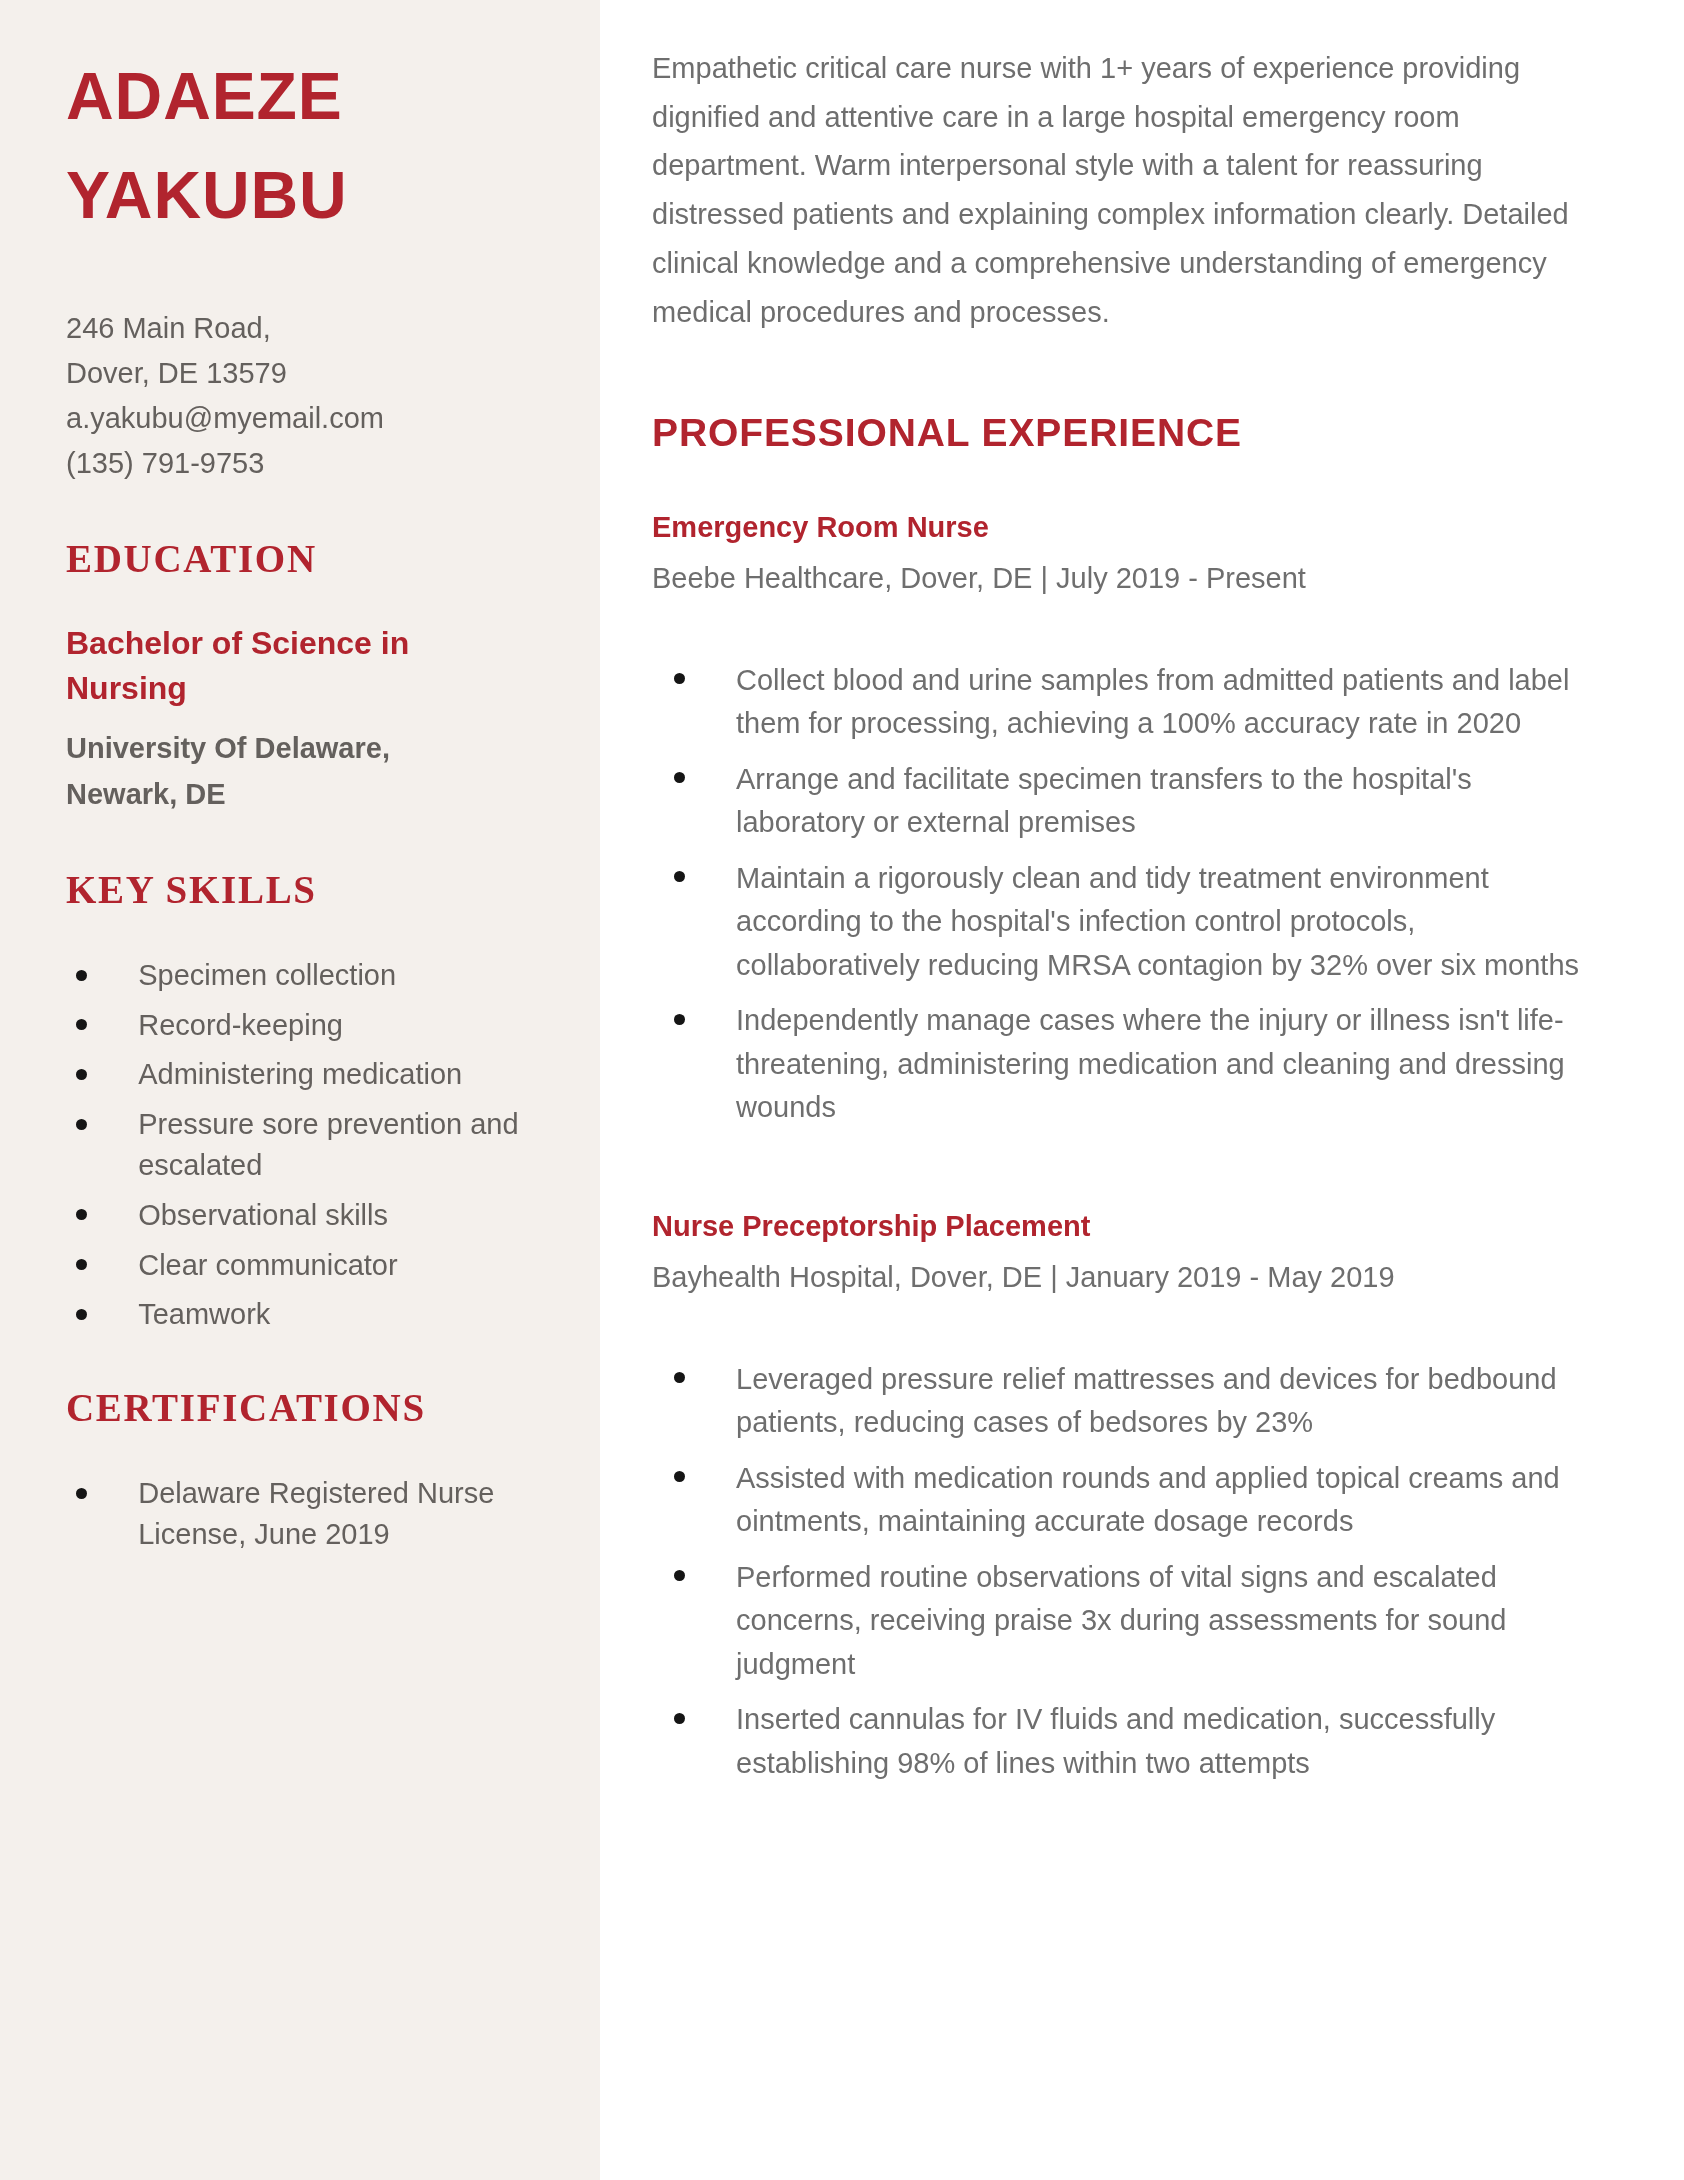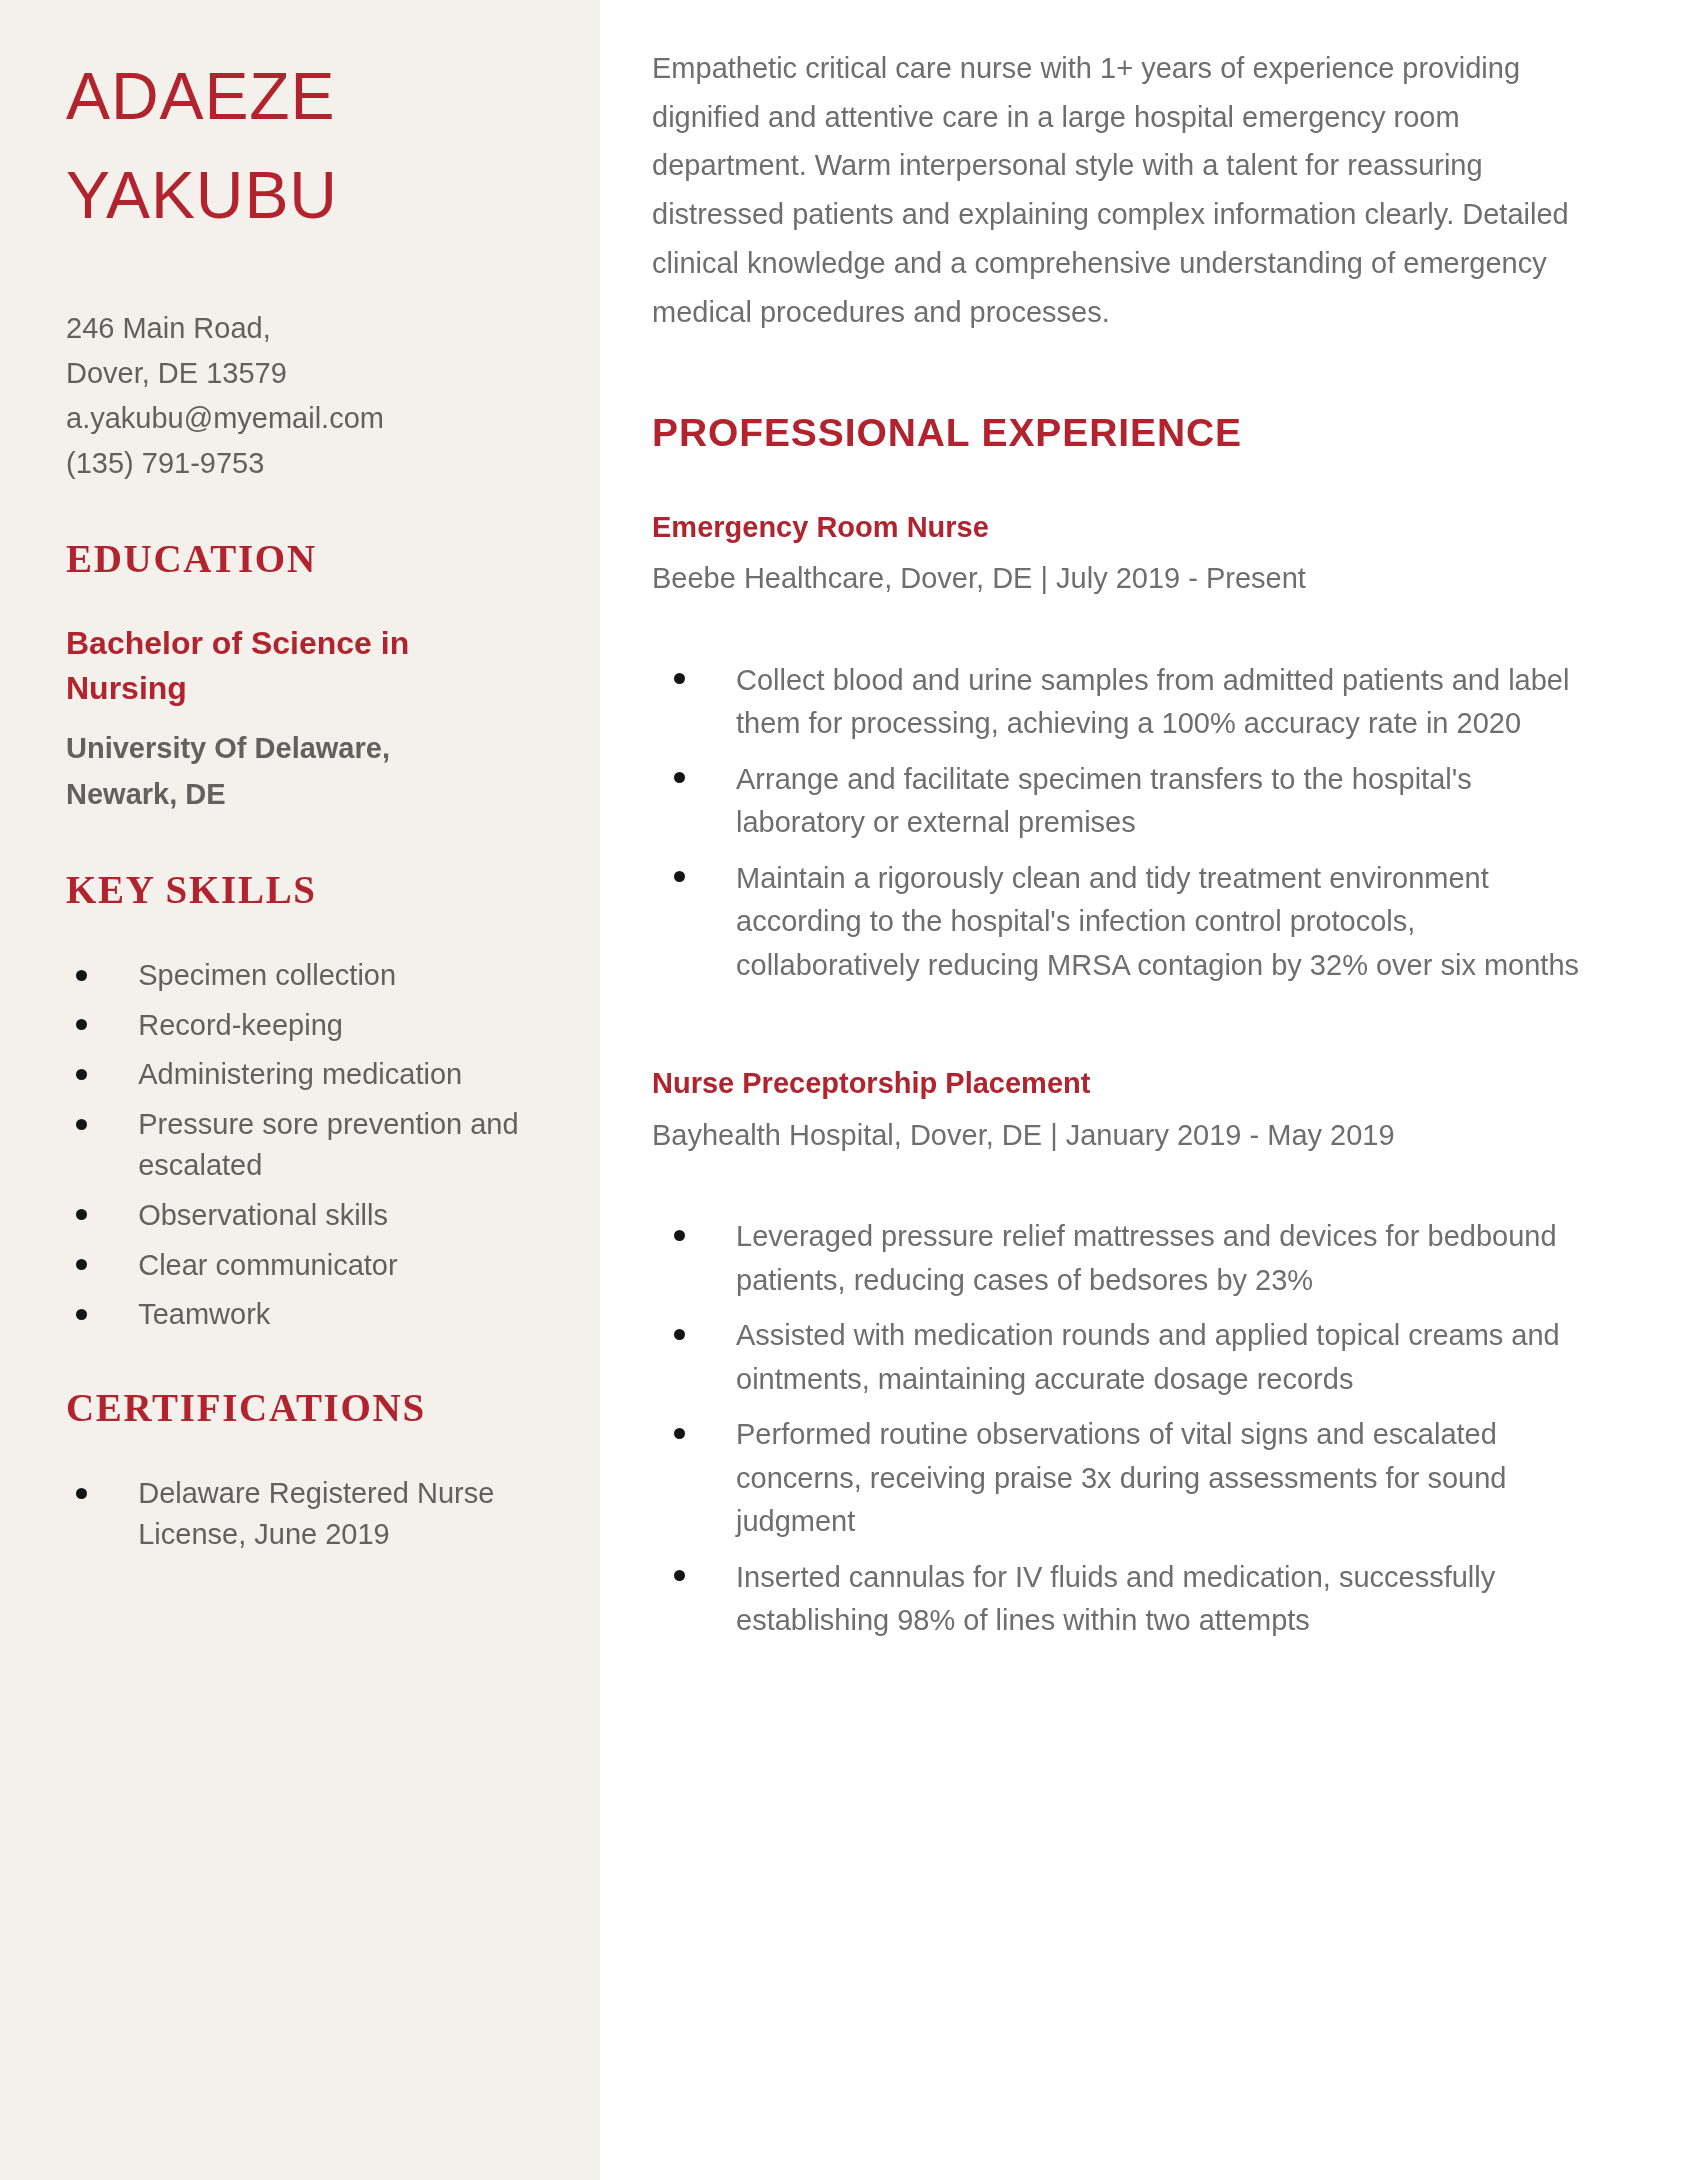--- a/index.html
+++ b/index.html
@@ -12,21 +12,21 @@
   .page { display: flex; width: 1685px; height: 2181px; background: var(--page-bg, #ffffff); }
 
   
   .sidebar {
     width: 600px; flex-shrink: 0; height: 100%;
     background: var(--sidebar-bg, #f4f0ec);
     padding: 47px 36px 34px 66px;
   }
   .name {
     color: var(--accent-red, #b1242e);
-    font-size: 66px; font-weight: 400; line-height: 1.5;
+    font-size: 66px; font-weight: 700; line-height: 1.5;
     letter-spacing: 0.9px;
   }
   .contact { margin-top: 61px; }
   .contact-line {
     color: var(--sidebar-text, #64605d);
     font-size: 29px; line-height: 1.55;
   }
   .side-heading {
     margin-top: 48px;
     color: var(--accent-red, #b1242e);
@@ -181,20 +181,24 @@
           <li class="bitem">
             <span class="dot"></span>
             <span class="txt">Arrange and facilitate specimen transfers to the hospital's laboratory or external premises</span>
           </li>
 
           <li class="bitem">
             <span class="dot"></span>
             <span class="txt">Maintain a rigorously clean and tidy treatment environment according to the hospital's infection control protocols, collaboratively reducing MRSA contagion by 32% over six months</span>
           </li>
 
+          <li class="bitem">
+            <span class="dot"></span>
+            <span class="txt">Independently manage cases where the injury or illness isn't life-threatening, administering medication and cleaning and dressing wounds</span>
+          </li>
         </ul>
     </section>
 
     <section class="job">
       <h3 class="job-title">Nurse Preceptorship Placement</h3>
       <div class="job-meta">Bayhealth Hospital, Dover, DE | January 2019 - May 2019</div>
       <ul class="blist">
 
           <li class="bitem">
             <span class="dot"></span>

